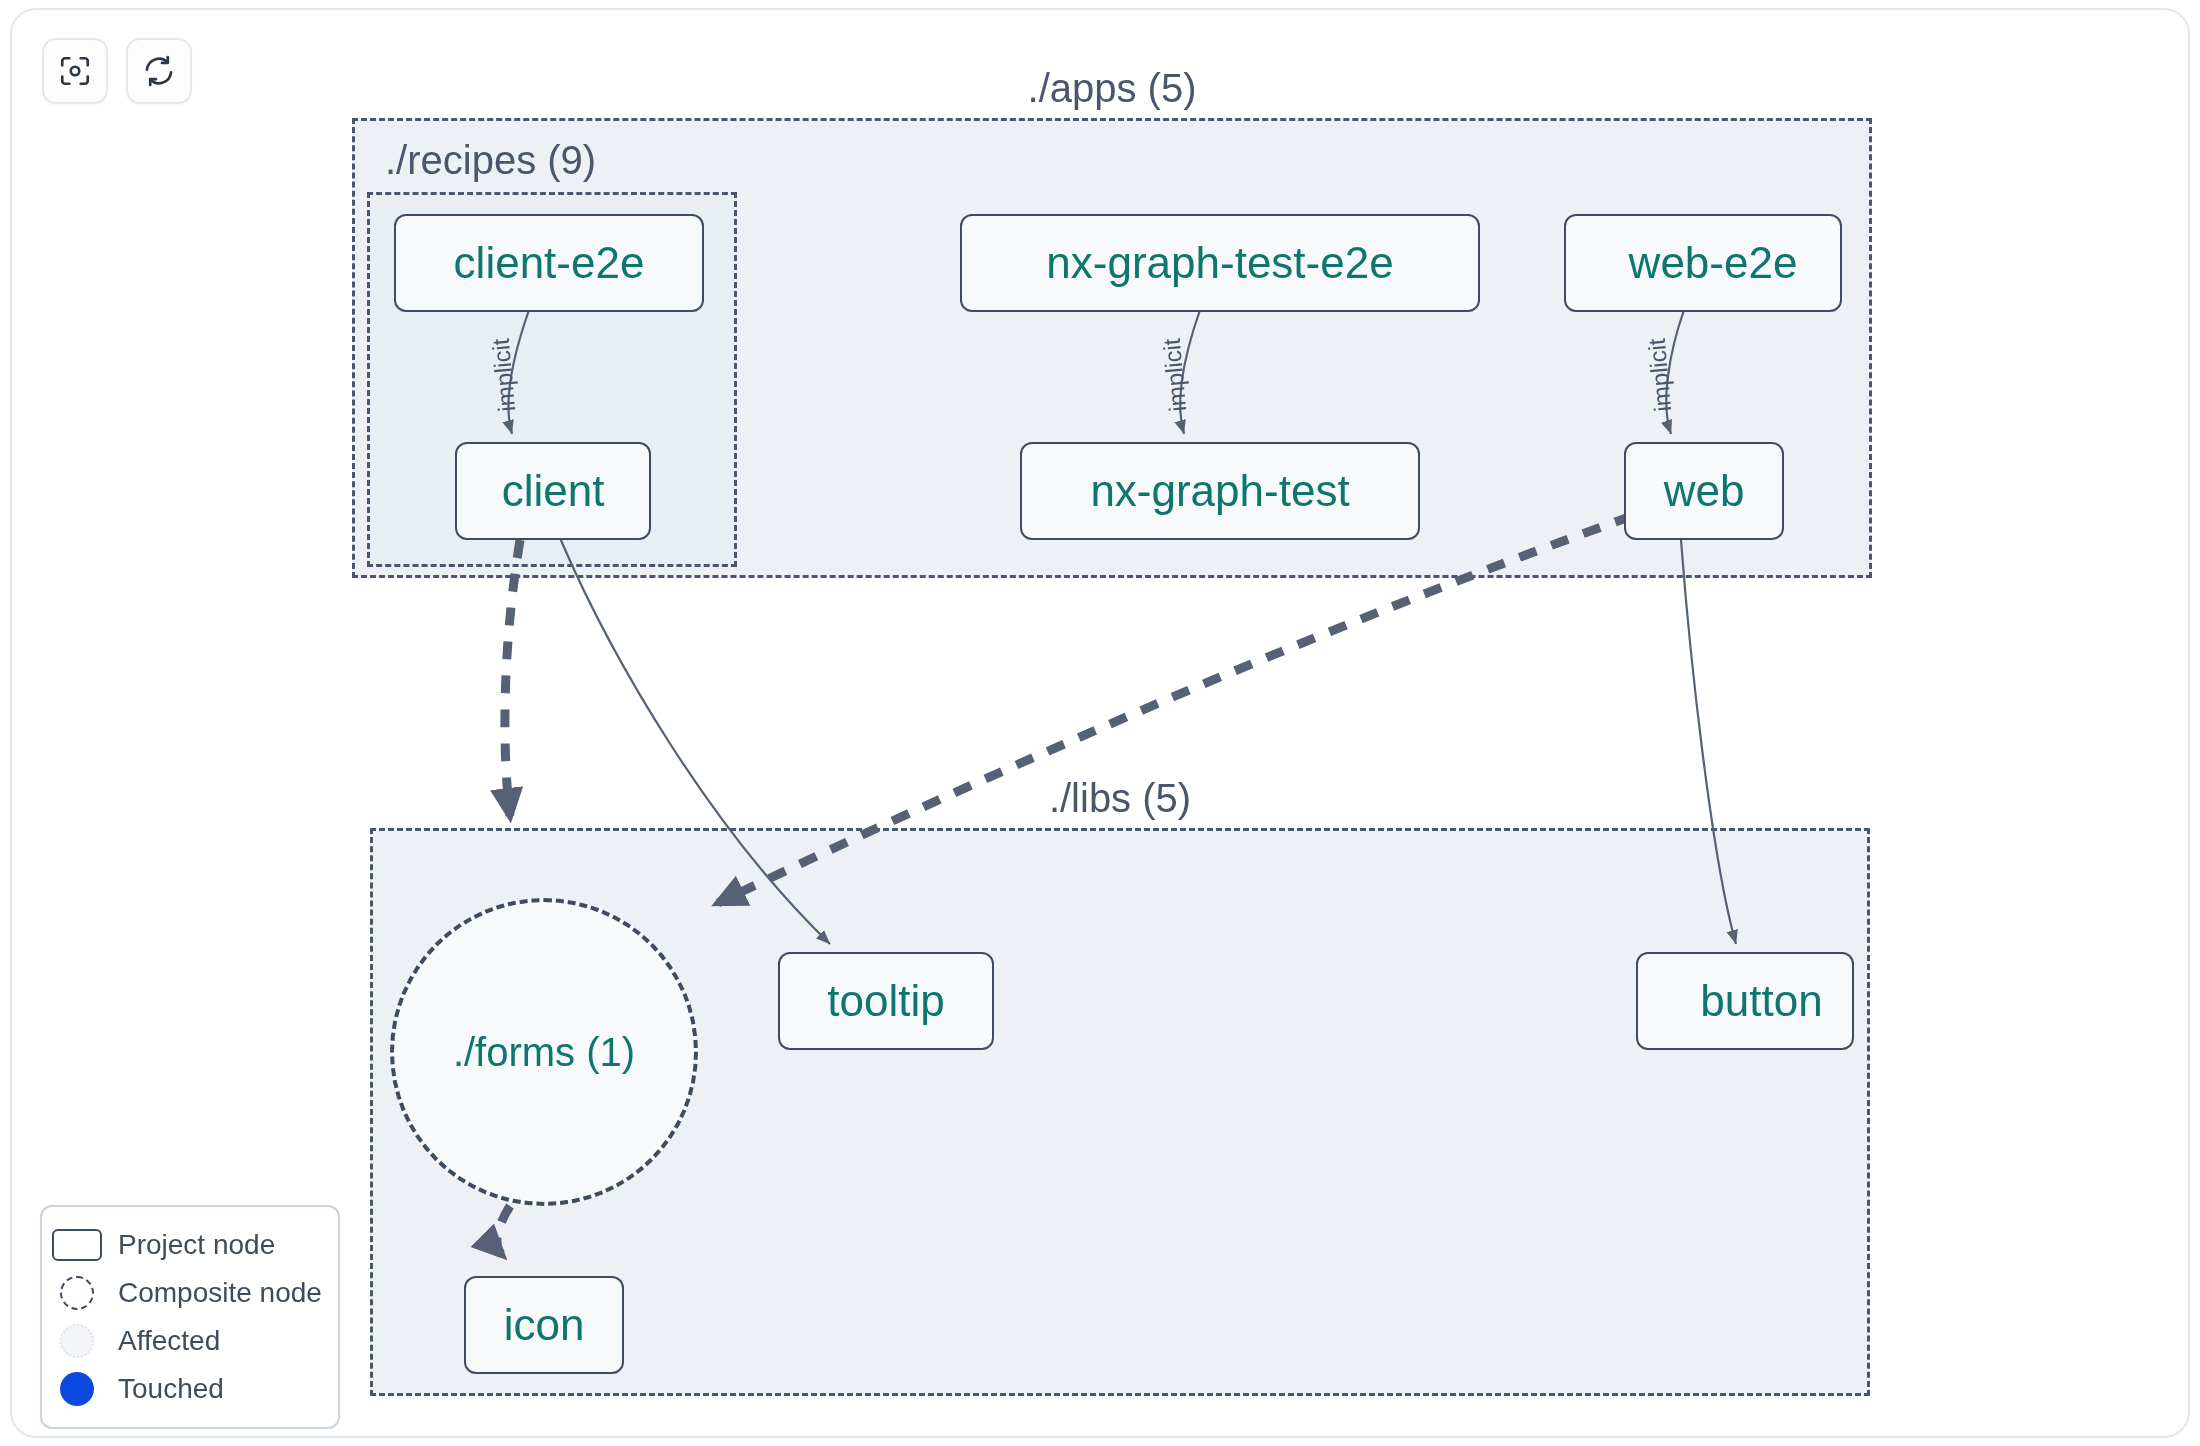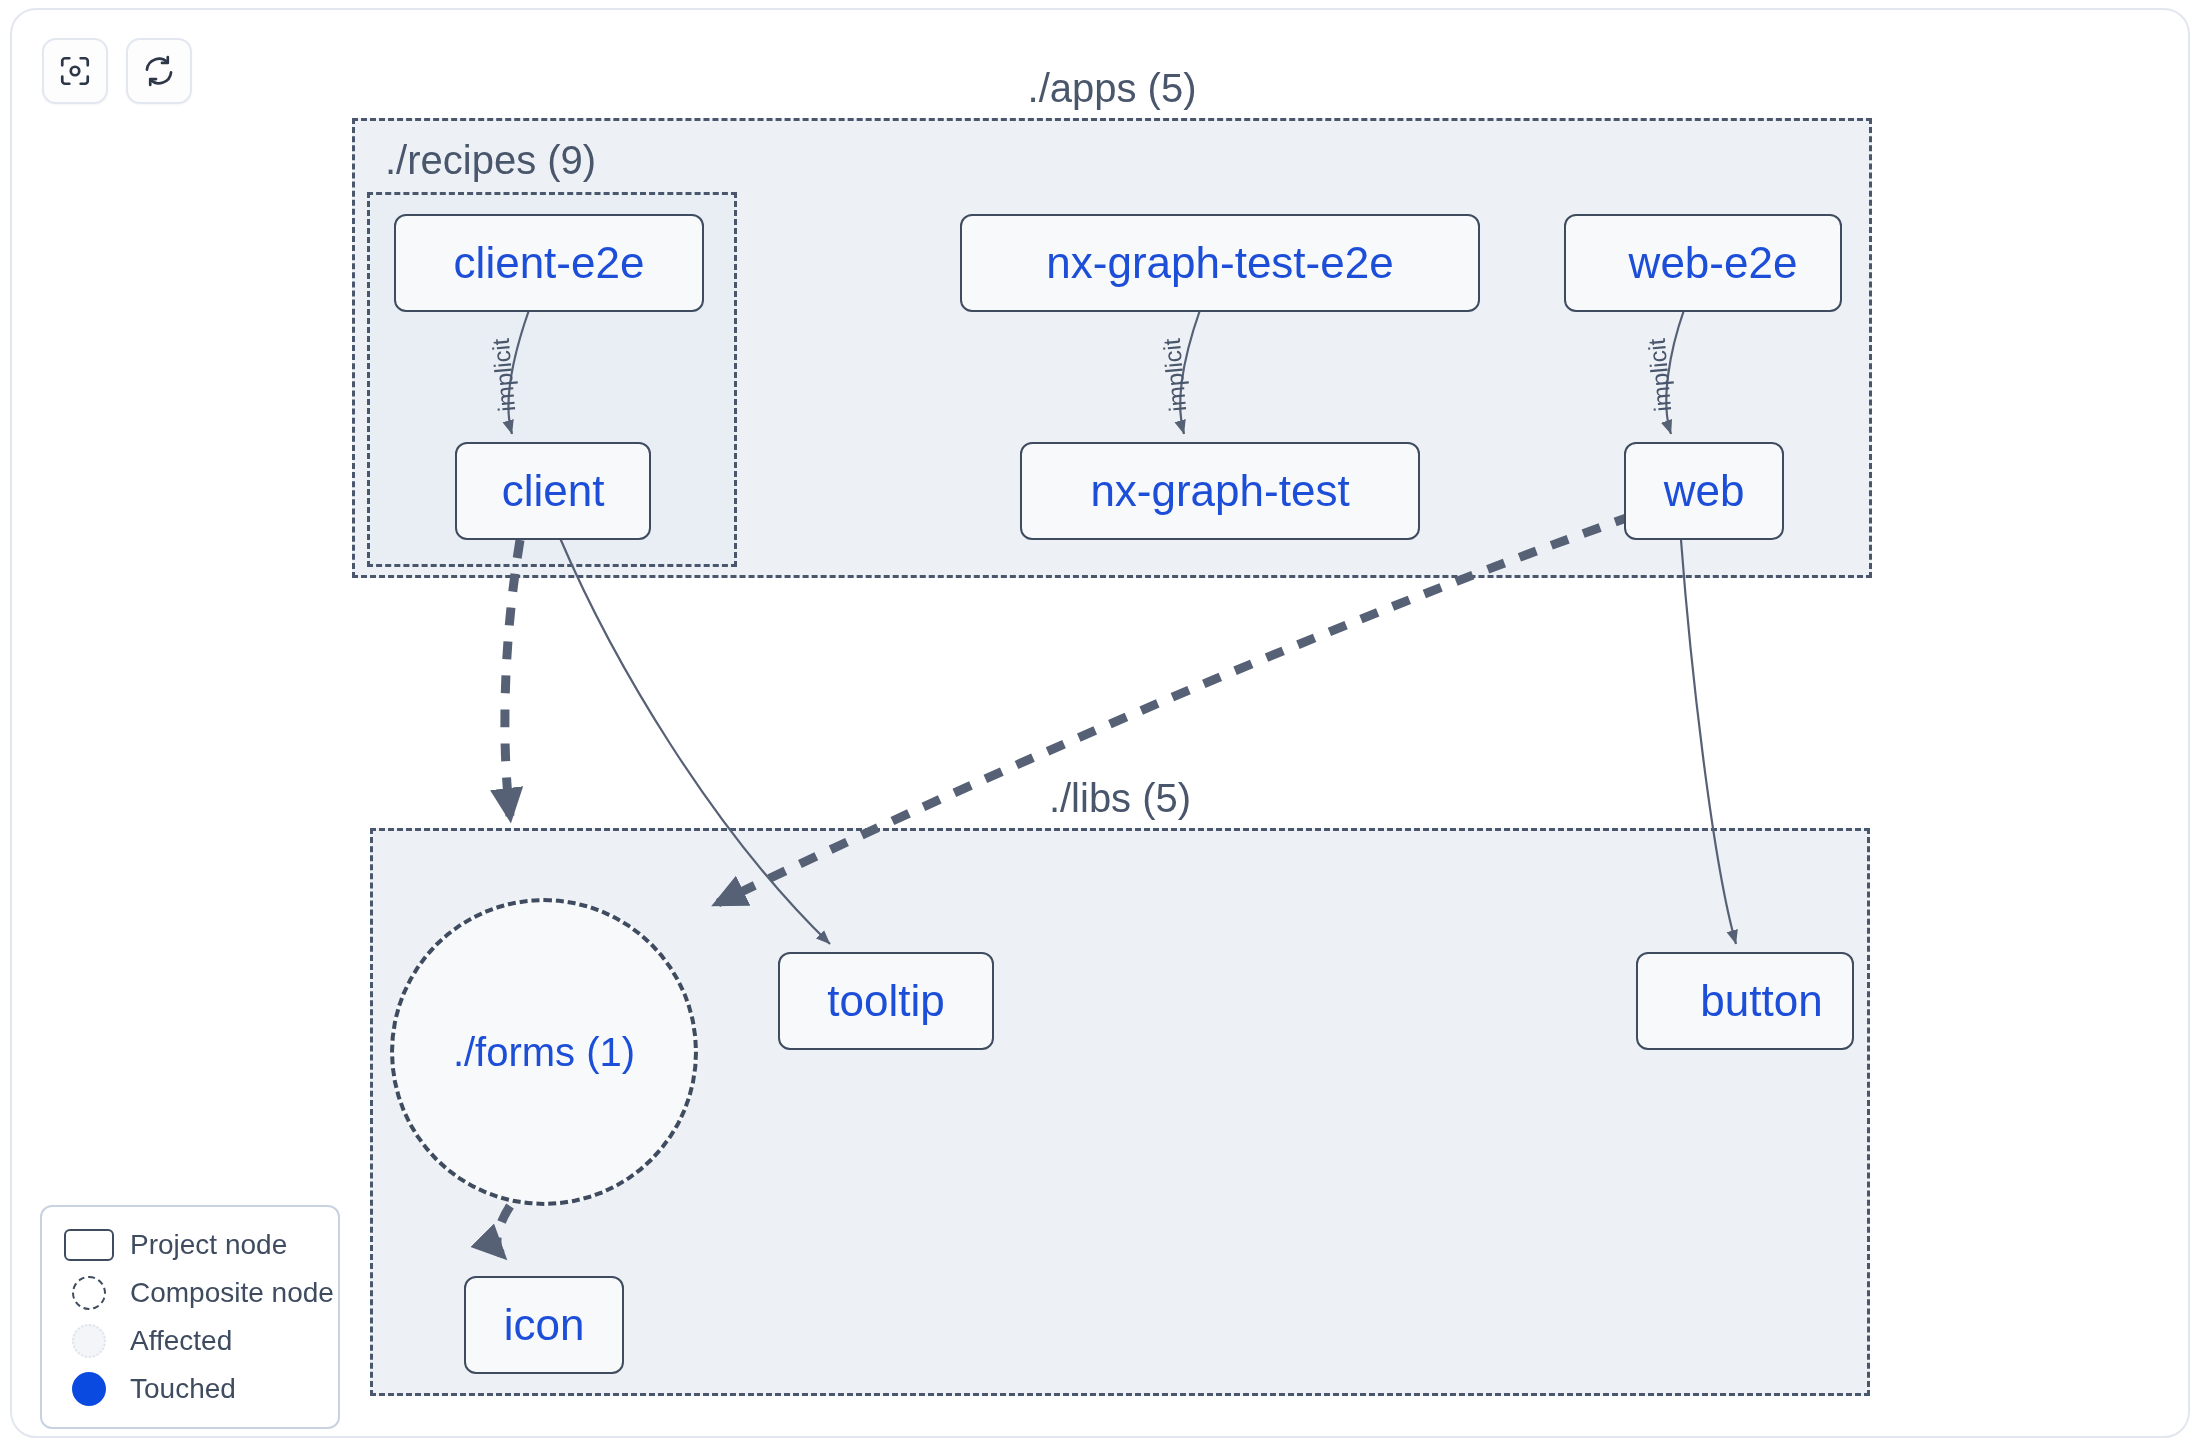--- a/index.html
+++ b/index.html
@@ -54,21 +54,21 @@
     background: transparent;
   }
   
   .node {
     position: absolute;
     background: #f7f9fb;
     border: 2.5px solid #3f4c5f;
     border-radius: 12px;
     display: flex; align-items: center; justify-content: center;
     box-sizing: border-box;
-    color: #1d4ed8;
+    color: #0f766e;
     font-size: 44px;
     white-space: nowrap;
     z-index: 20;
     cursor: pointer;
   }
   .node.composite {
     border-radius: 50%;
     border: 4px dashed #3f4c5f;
     background: #f7f9fb;
     font-size: 40px;
@@ -84,21 +84,21 @@
     z-index: 22;
   }
   
   .legend {
     position: absolute;
     left: 28px; top: 1195px;
     width: 300px;
     background: #ffffff;
     border: 2px solid #c9d2e0;
     border-radius: 12px;
-    padding: 14px 16px;
+    padding: 14px 4px;
     box-sizing: border-box;
     z-index: 50;
   }
   .legend-row { display: flex; align-items: center; height: 48px; }
   .legend-swatch { width: 62px; display: flex; align-items: center; justify-content: center; flex: none; }
   .sw-rect { width: 50px; height: 32px; border: 2.5px solid #3f4c5f; border-radius: 6px; background: #fff; box-sizing: border-box; }
   .sw-dashed-circle { width: 34px; height: 34px; border: 2.5px dashed #3f4c5f; border-radius: 50%; box-sizing: border-box; }
   .sw-affected { width: 34px; height: 34px; border: 2.5px dotted #dfe4ec; border-radius: 50%; background: #f4f5f8; box-sizing: border-box; }
   .sw-touched { width: 34px; height: 34px; border-radius: 50%; background: #0b4ae0; }
   .legend-text { color: #3f4c5f; font-size: 28px; white-space: nowrap; margin-left: 10px; }

